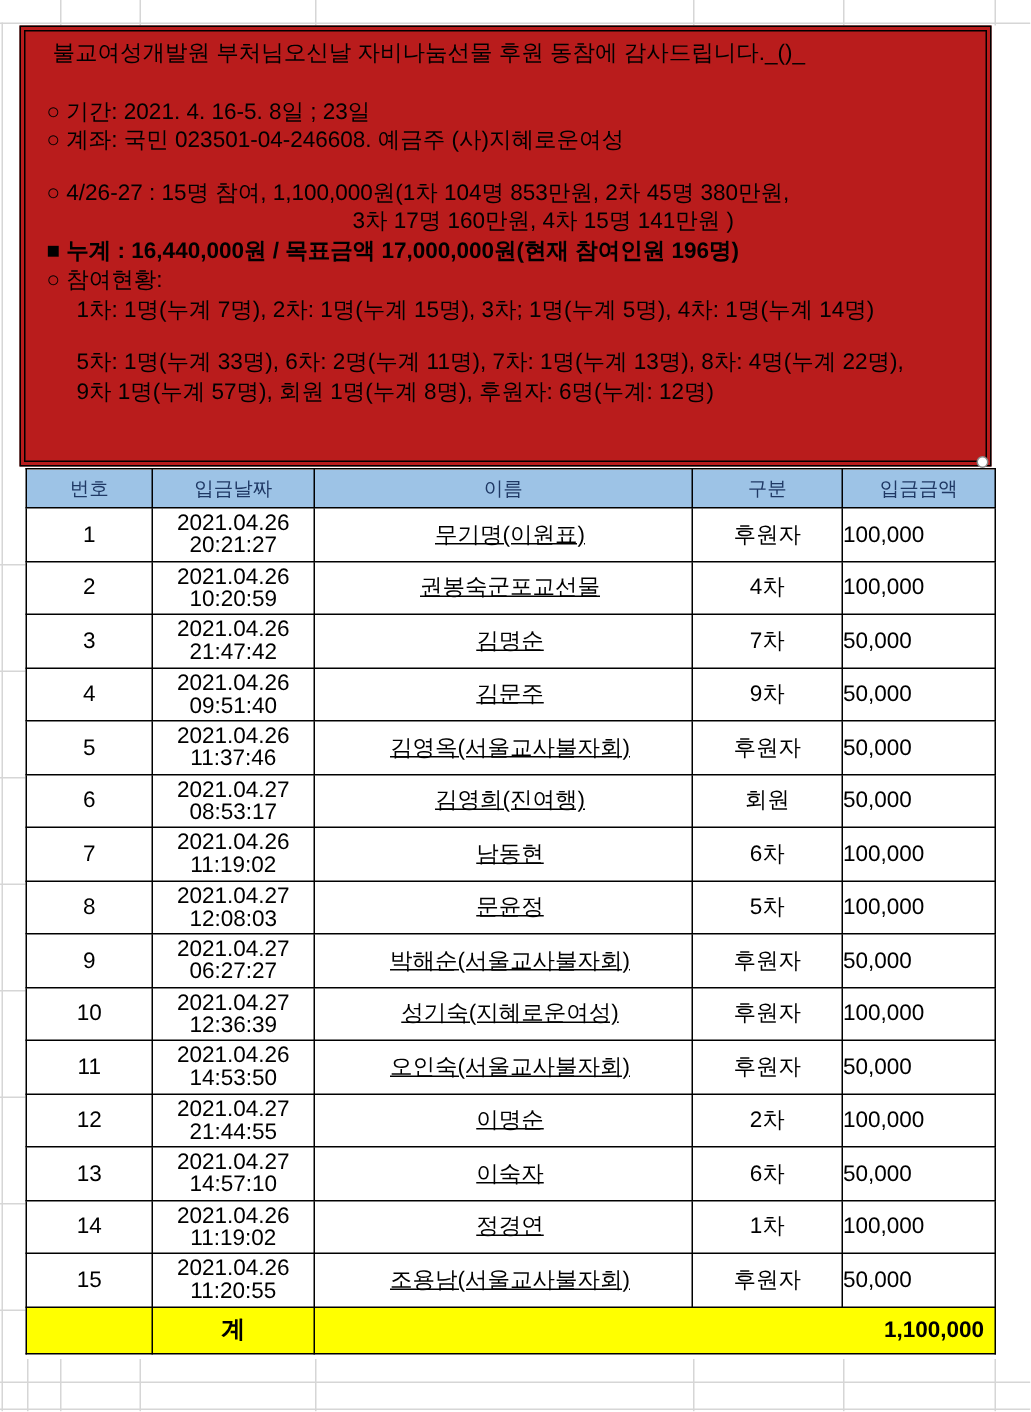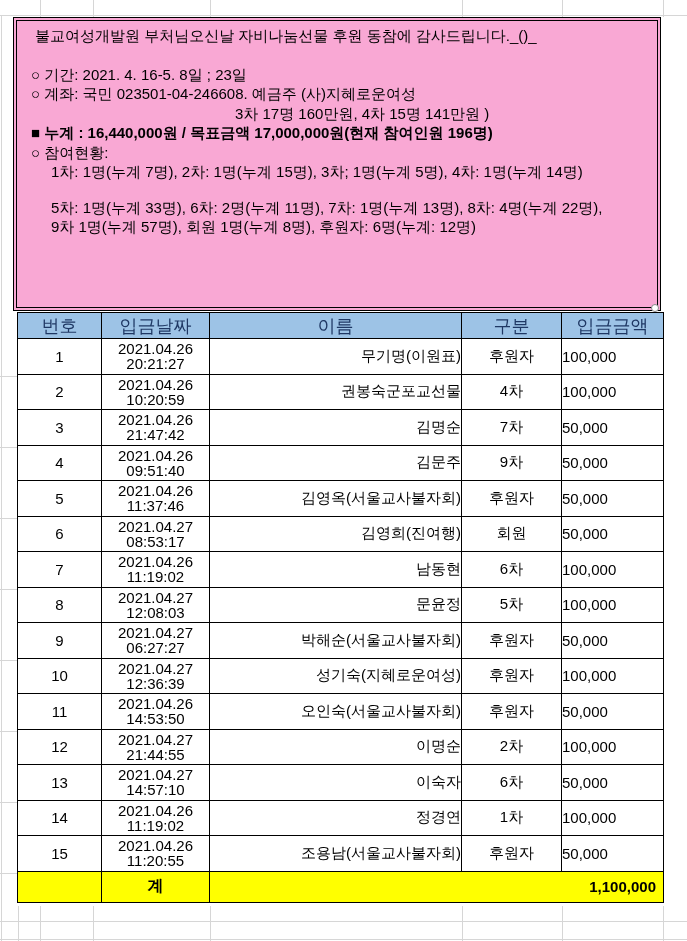--- a/index.html
+++ b/index.html
@@ -7,43 +7,43 @@
     font-family:"Liberation Sans", sans-serif; color:#000; overflow:hidden; }
   .sheet { position:relative; width:687px; height:941px; background:#fff; }
 
   
   .gl { position:absolute; background:var(--grid,#d6d6d6); }
   .gl.h { height:1px; }
   .gl.v { width:1px; }
 
   
   .notice-box { position:absolute; left:13px; top:17px; width:648px; height:294px;
-    border:1px solid #000; background:#f9a8d4; }
+    border:1px solid #000; background:#b91c1c; }
   .notice-inner { position:absolute; inset:2px; border:1px solid #000;
     padding:5px 10px 0 14px; }
   .notice-title { font-size:15px; line-height:19.5px; padding-left:4px;
     white-space:nowrap; }
   .nline { font-size:15px; line-height:19.5px; white-space:nowrap; }
   .nline.bold { font-weight:bold; }
 
   .shape-handle { position:absolute; left:651px; top:304px; width:8px; height:8px;
     border:1px solid #8a8a8a; border-radius:50%; background:#fff; z-index:5; }
 
   
   table.don { position:absolute; left:17px; top:312px; width:646px;
     border-collapse:collapse; table-layout:fixed; }
   table.don th, table.don td { border:1px solid #000; overflow:hidden;
     white-space:nowrap; }
   table.don th { height:26px; background:var(--header-bg,#9dc3e6);
-    color:var(--header-text,#1f3864); font-size:18px; font-weight:normal;
+    color:var(--header-text,#1f3864); font-size:13px; font-weight:normal;
     text-align:center; vertical-align:middle; }
   table.don td { height:35.5px; vertical-align:middle; font-size:15px; }
   td.c-no { text-align:center; }
   td.c-date { text-align:center; font-size:13px; line-height:15px; }
-  td.c-name { text-align:right; padding-left:9px; }
+  td.c-name { text-align:center; padding-left:9px;text-decoration:underline; }
   td.c-cat { text-align:center; }
   td.c-amt { padding-right:7px; }
   tr.total-row td { height:31px; background:var(--total-bg,#ffff00);
     font-weight:bold; }
   tr.total-row td.t-label { text-align:center; font-size:16px; }
   tr.total-row td.t-amt { text-align:right; padding-right:7px; font-size:15px; }
 </style>
 </head>
 <body>
 
@@ -76,20 +76,21 @@
       <div class="gl v" style="left: 562px; top: 906px; height: 35px;"></div>
       <div class="gl v" style="left: 663px; top: 906px; height: 35px;"></div>
     </div>
 
   <div class="notice-box">
     <div class="notice-inner">
       <div class="notice-title">불교여성개발원 부처님오신날 자비나눔선물 후원 동참에 감사드립니다._()_</div>
       <div id="notice-lines">
           <div class="nline" style="margin-top: 19px;">○ 기간: 2021. 4. 16-5. 8일 ; 23일</div>
           <div class="nline">○ 계좌: 국민 023501-04-246608. 예금주 (사)지혜로운여성</div>
+          <div class="nline" style="margin-top: 15px;">○ 4/26-27 : 15명 참여, 1,100,000원(1차 104명 853만원, 2차 45명 380만원,</div>
           <div class="nline" style="padding-left: 204px;">3차 17명 160만원, 4차 15명 141만원 )</div>
           <div class="nline bold">■ 누계 : 16,440,000원 / 목표금액 17,000,000원(현재 참여인원 196명)</div>
           <div class="nline">○ 참여현황:</div>
           <div class="nline" style="padding-left: 20px;">1차: 1명(누계 7명), 2차: 1명(누계 15명), 3차; 1명(누계 5명), 4차: 1명(누계 14명)</div>
           <div class="nline" style="padding-left: 20px; margin-top: 16px;">5차: 1명(누계 33명), 6차: 2명(누계 11명), 7차: 1명(누계 13명), 8차: 4명(누계 22명),</div>
           <div class="nline" style="padding-left: 20px;">9차 1명(누계 57명), 회원 1명(누계 8명), 후원자: 6명(누계: 12명)</div>
         </div>
     </div>
   </div>
 

